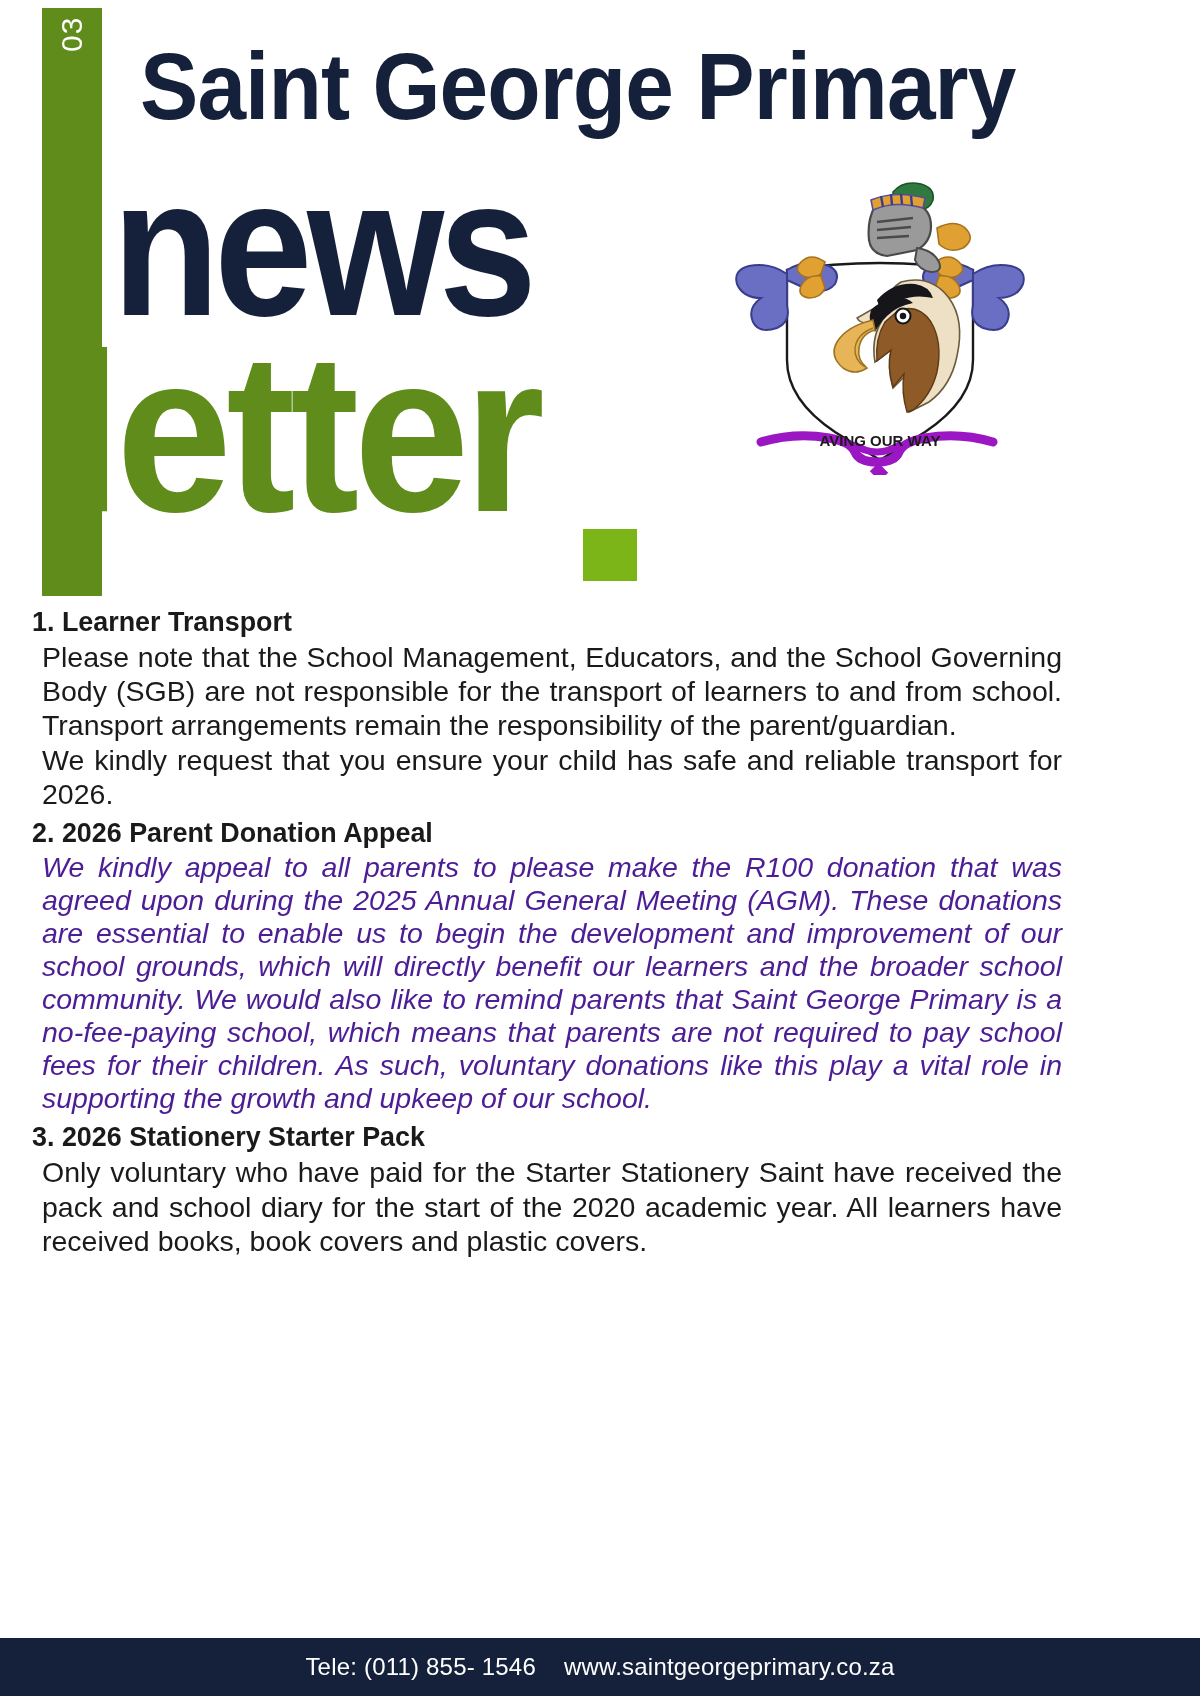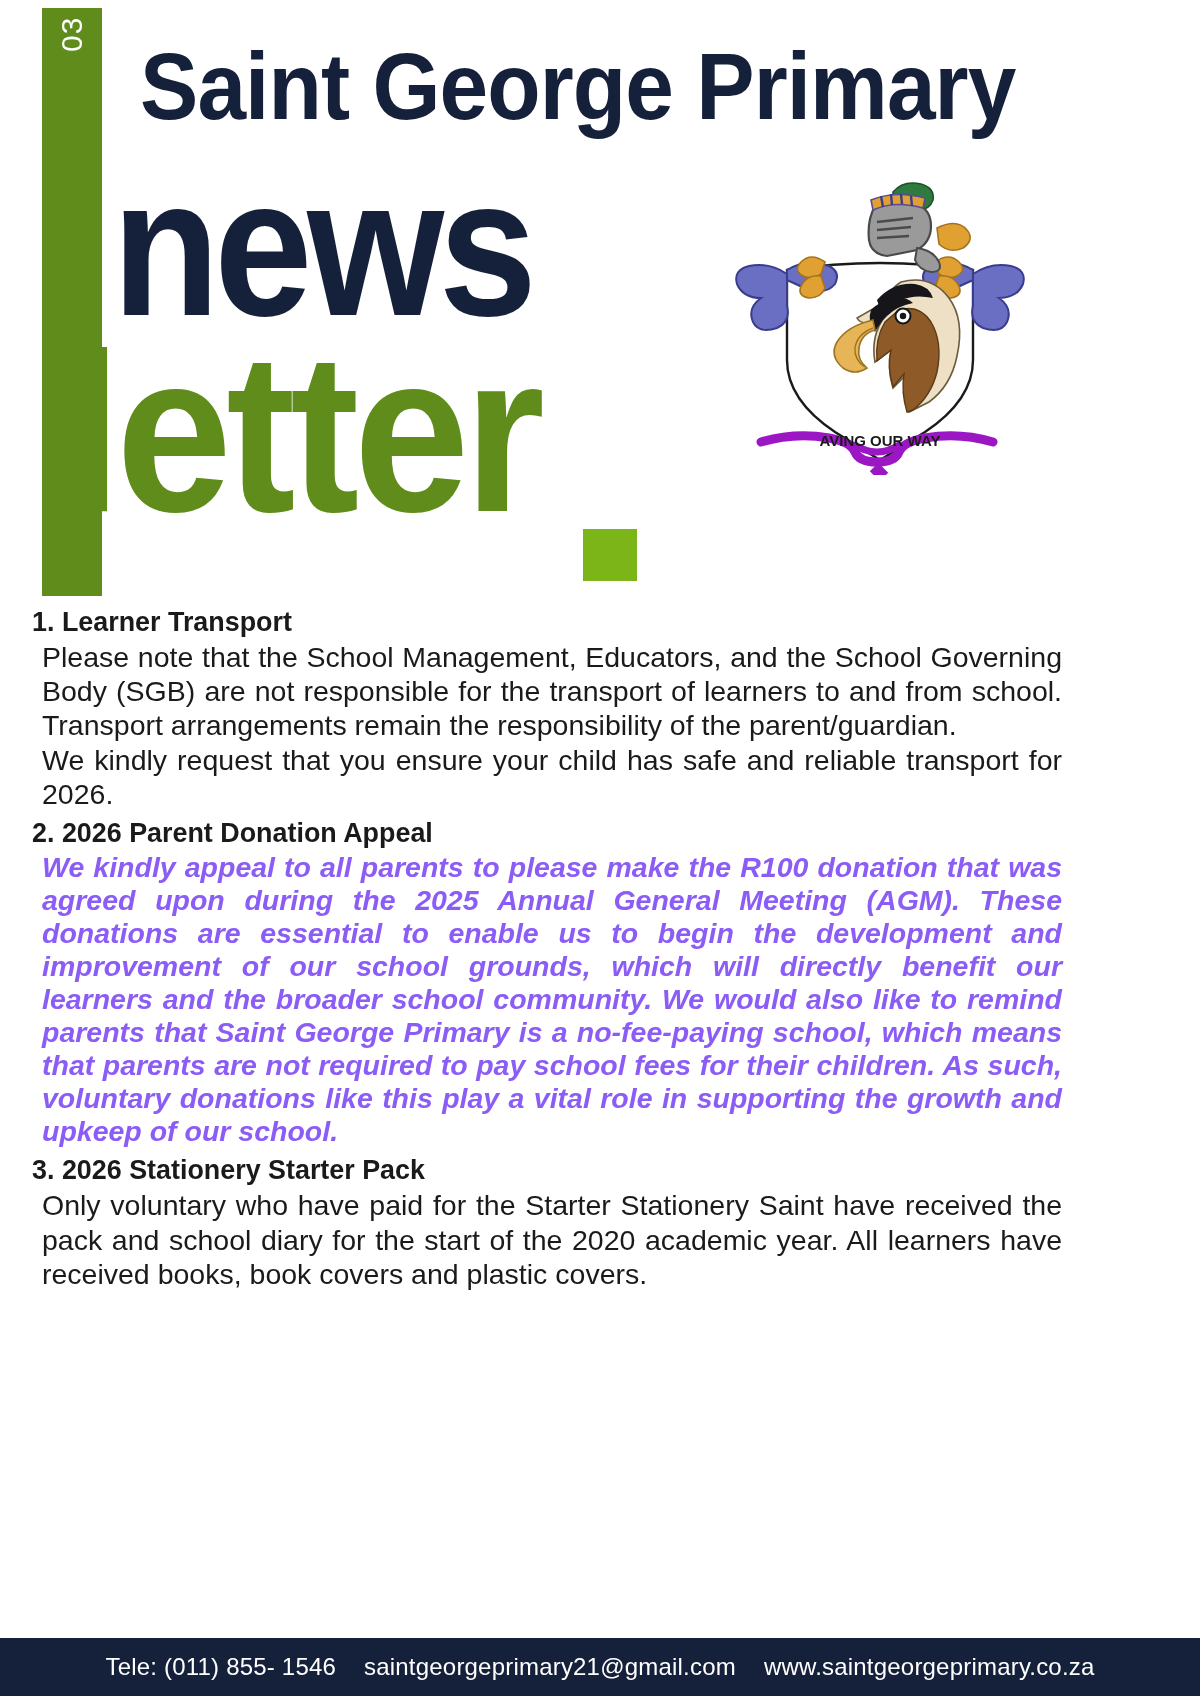--- a/index.html
+++ b/index.html
@@ -160,25 +160,25 @@
     color: #1a1a1a;
     text-align: justify;
     font-family: "Liberation Sans Narrow", "Liberation Sans", sans-serif;
     margin: 0 0 0 10px;
     font-weight: 300;
   }
   .sec-body b { font-weight: normal; }
   .sec-body-italic {
     font-size: 28.5px;
     line-height: 1.16;
-    color: #8b5cf6;
+    color: #4c1d95;
     text-align: justify;
     font-family: "Liberation Sans Narrow", "Liberation Sans", sans-serif;
     margin: 2px 0 0 10px;
-    font-weight: bold;
+    font-weight: normal;
     font-style: italic;
   }
 
   
   #footer {
     position: absolute;
     left: 0;
     bottom: 0;
     width: 1200px;
     height: 58px;
@@ -263,17 +263,16 @@
       <div class="sec-body"><span>Please note that the School Management, Educators, and the School Governing Body (SGB) </span><b>are not responsible for the transport </b><span>of learners to and from school. </span><b>Transport arrangements remain the responsibility of the parent/guardian.</b></div>
       <div class="sec-body"><span>We kindly request that you ensure your child has safe and reliable transport for 2026.</span></div>
       <div class="sec-heading">2. 2026 Parent Donation Appeal</div>
       <div class="sec-body-italic"><span>We kindly appeal to all parents to please make the R100 donation that was agreed upon during the 2025 Annual General Meeting (AGM). These donations are essential to enable us to begin the development and improvement of our school grounds, which will directly benefit our learners and the broader school community. We would also like to remind parents that Saint George Primary is a no-fee-paying school, which means that parents are not required to pay school fees for their children. As such, voluntary donations like this play a vital role in supporting the growth and upkeep of our school.</span></div>
       <div class="sec-heading">3. 2026 Stationery Starter Pack</div>
       <div class="sec-body"><span>Only voluntary who have paid for the </span><b>Starter Stationery Saint </b><span>have received the pack and school diary for the start of the 2020 academic year. All learners have received books, book covers and plastic covers.</span></div>
     </div>
 
   <div id="footer" style="background: rgb(21, 32, 58);">
     <span>Tele: (011) 855- 1546</span>
-    <span>saintgeorgeprimary21@gmail.com</span>
     <span>www.saintgeorgeprimary.co.za</span>
   </div>
 
 </div>
 
 </body></html>

